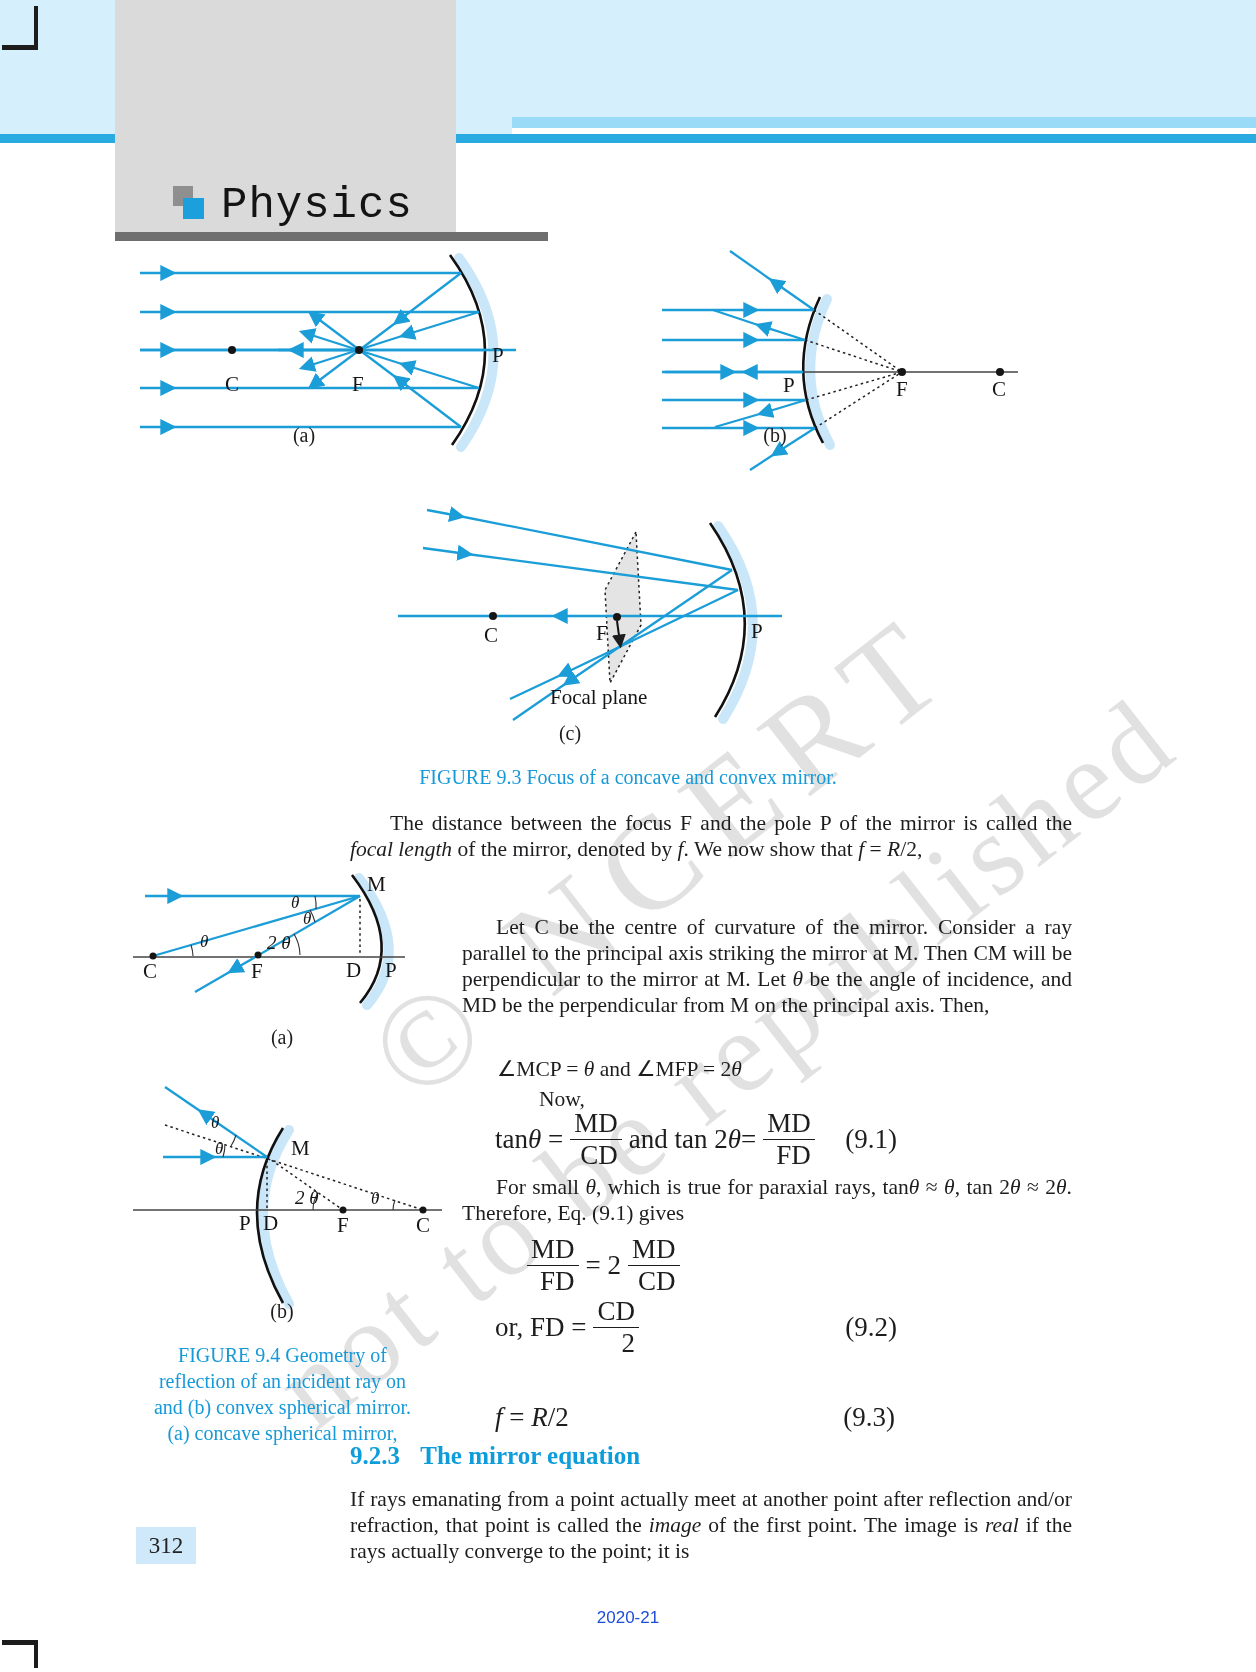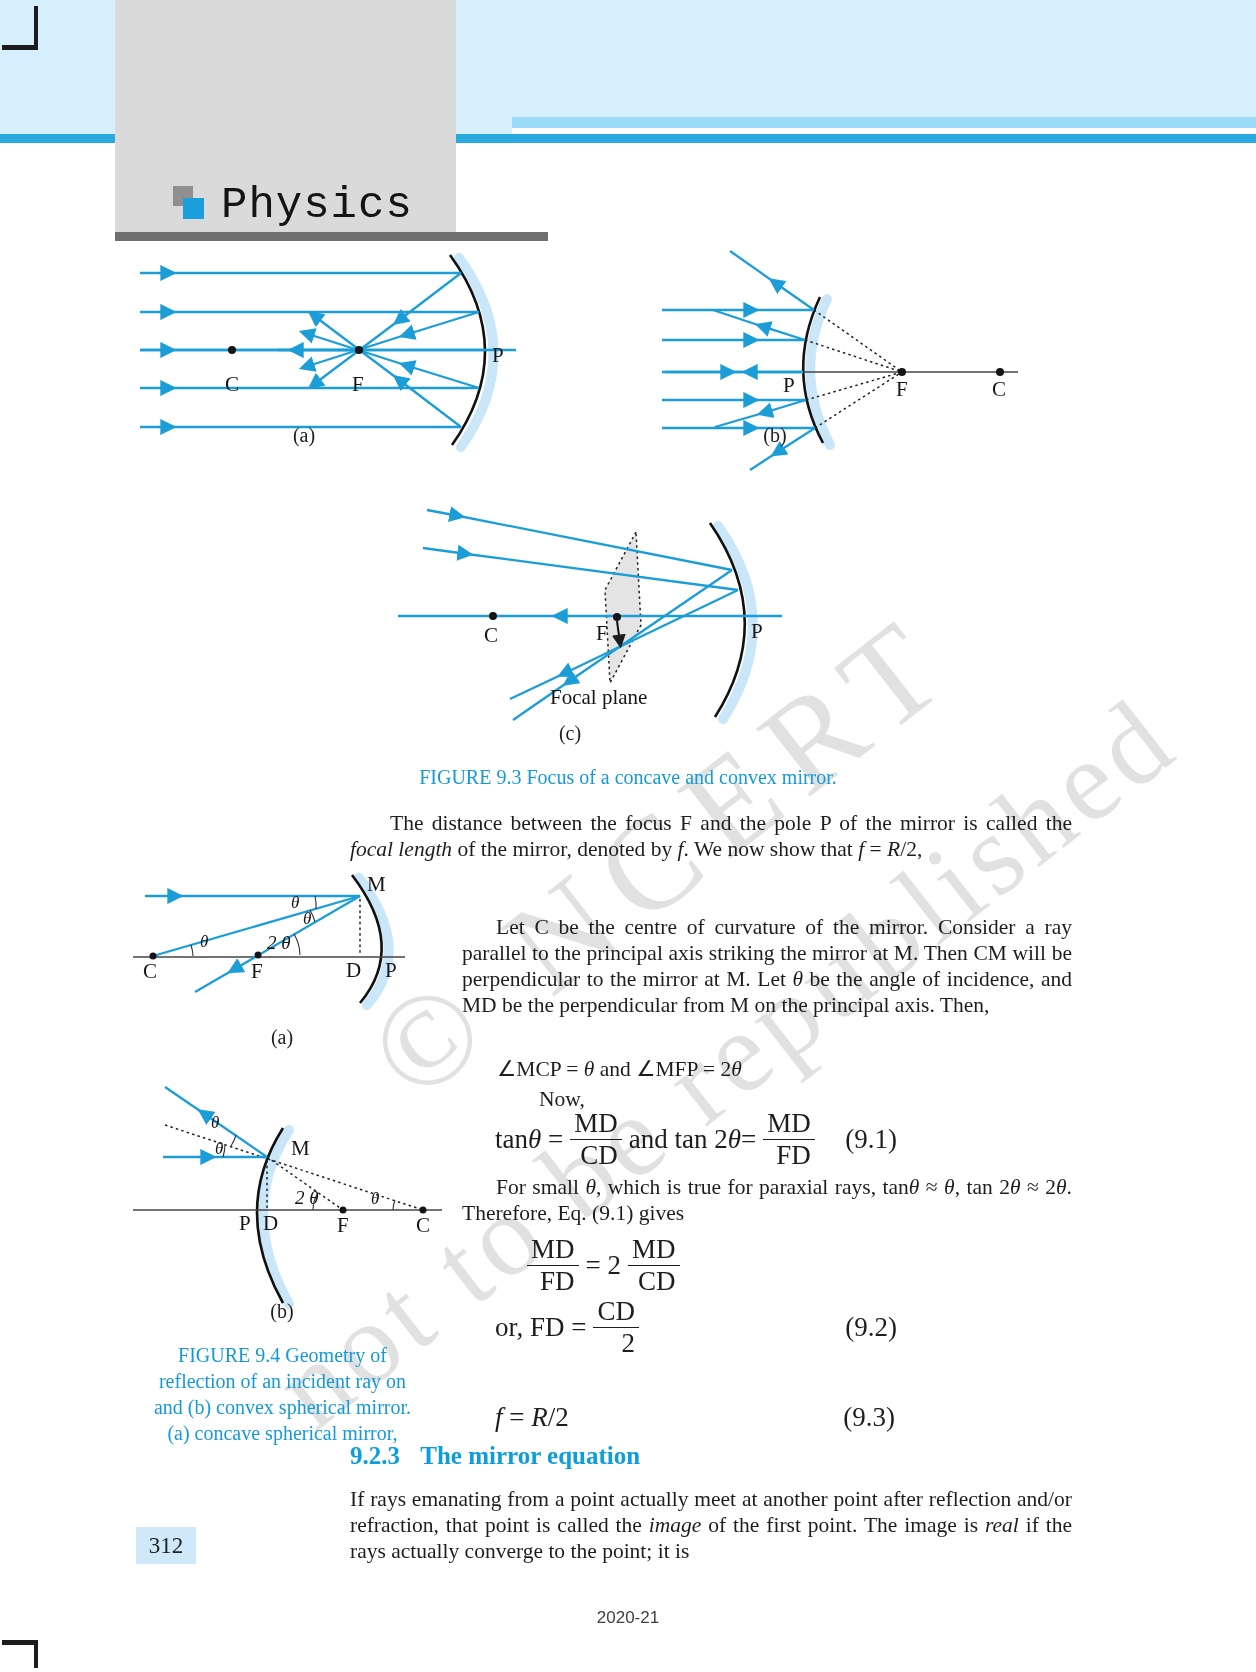--- a/index.html
+++ b/index.html
@@ -43,21 +43,21 @@
   .ax{stroke:#444;stroke-width:1.4}
   .dsh{stroke:#222;stroke-width:1.5;stroke-dasharray:2.5 3.2;fill:none}
   .arc{fill:none;stroke:#333;stroke-width:1.1}
   .lb{font-family:"Liberation Serif",serif;font-size:21px;fill:#151515}
   .th{font-family:"Liberation Serif",serif;font-style:italic;font-size:17px;fill:#151515}
   .dot{fill:#151515}
   
   .pgnum-box{position:absolute;background:#cfe9fa;display:flex;align-items:center;justify-content:center;z-index:2}
   .pgnum{font-size:23px;color:#222}
   .footer{position:absolute;width:100%;text-align:center;font-family:"Liberation Sans",sans-serif;
-          font-size:17px;color:#404040;z-index:2}
+          font-size:17px;color:#1d4ed8;z-index:2}
 </style>
 </head>
 <body>
 
 <div class="page">
 
   <div class="wm" style="left:340px;top:1010px;font-size:132px;letter-spacing:20px">© NCERT</div>
   <div class="wm" style="left:250px;top:1350px;font-size:116px;letter-spacing:6px">not to be republished</div>
 
   <div class="abs band" style="left:0;top:0;width:1256px;height:134px"></div>

